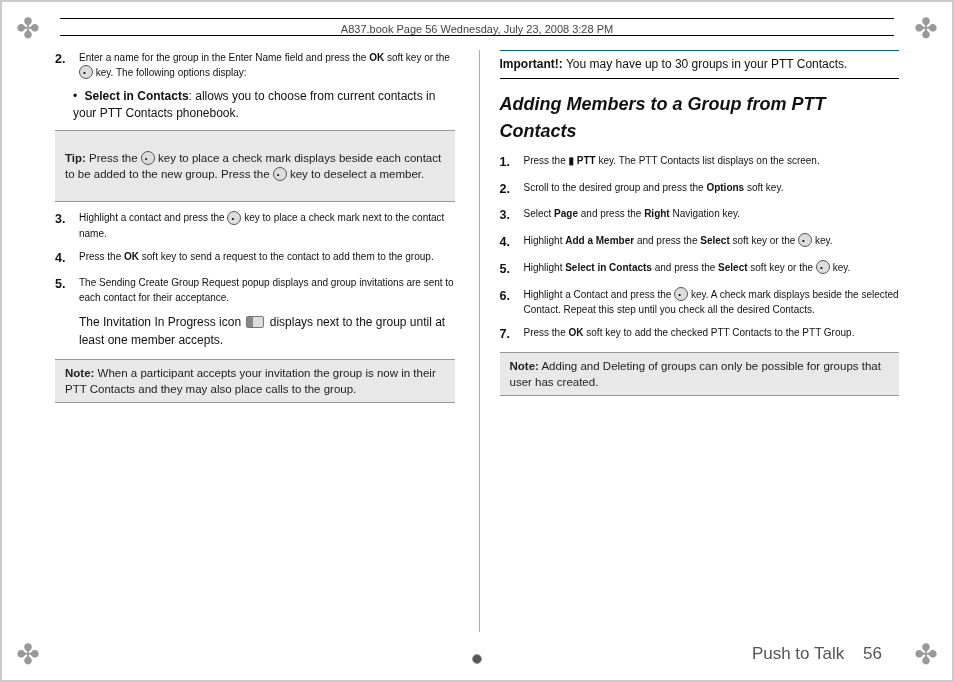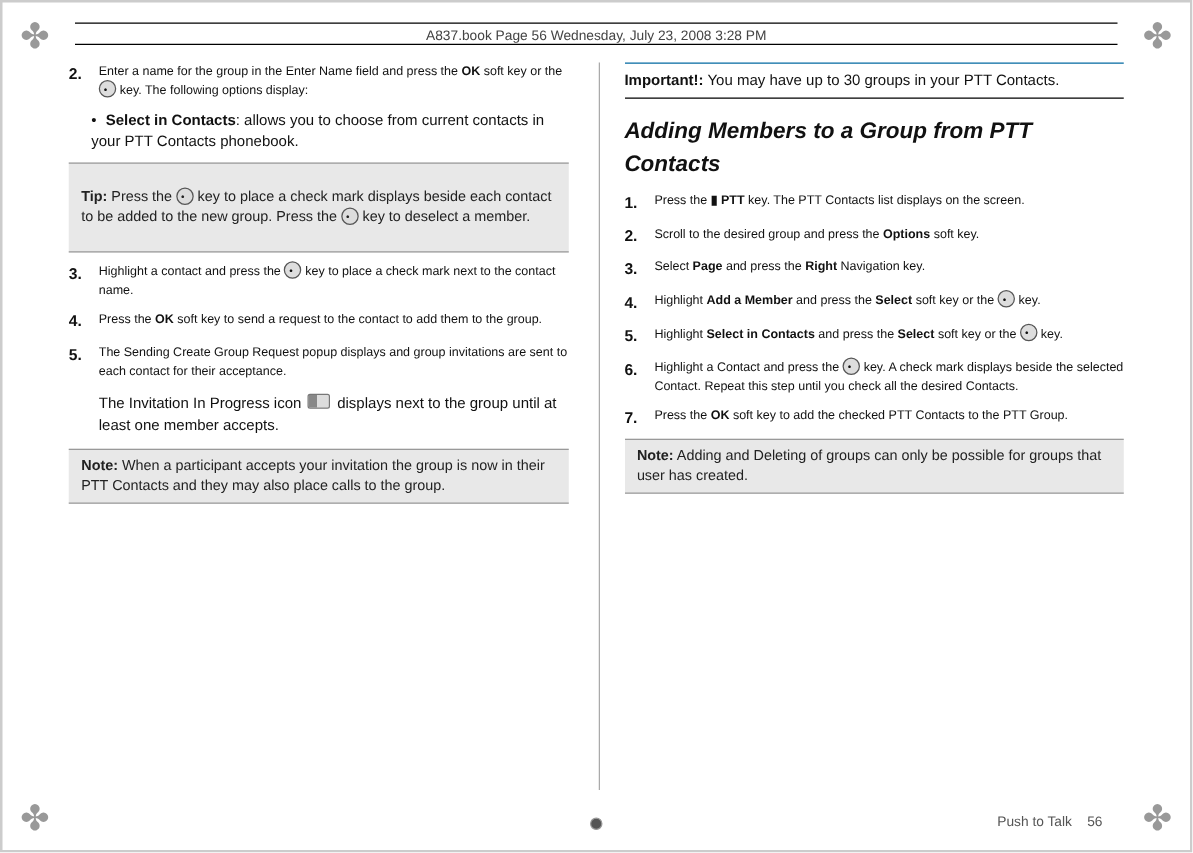--- a/index.html
+++ b/index.html
@@ -73,21 +73,21 @@
     }
     .nav-dot-active {
       background: #555;
     }
 
     
     .page-number {
       position: absolute;
       bottom: 18px;
       right: 72px;
-      font-size: 11px;
+      font-size: 17px;
       color: #555;
       margin-top: 16px;
     }
 
     
     .content-area {
       position: absolute;
       top: 50px;
       left: 55px;
       right: 55px;

